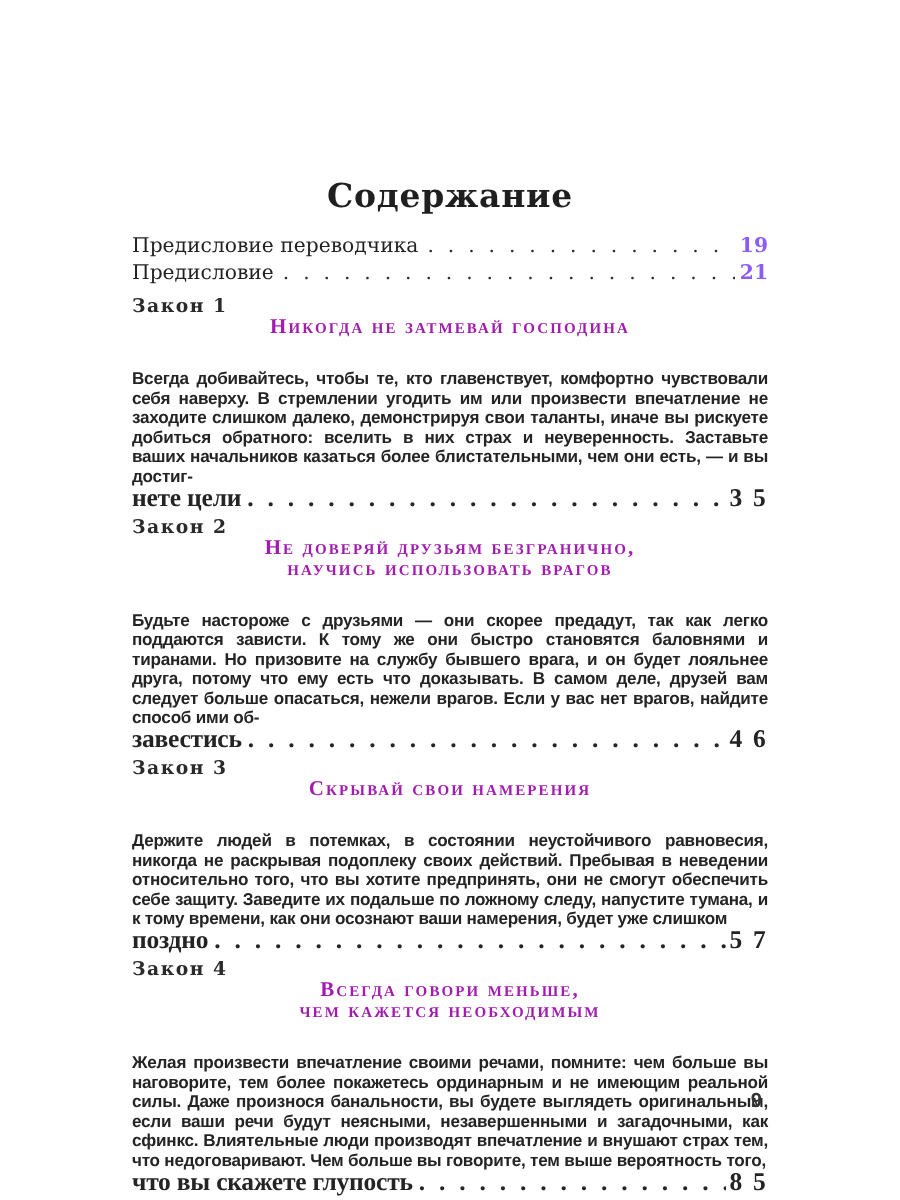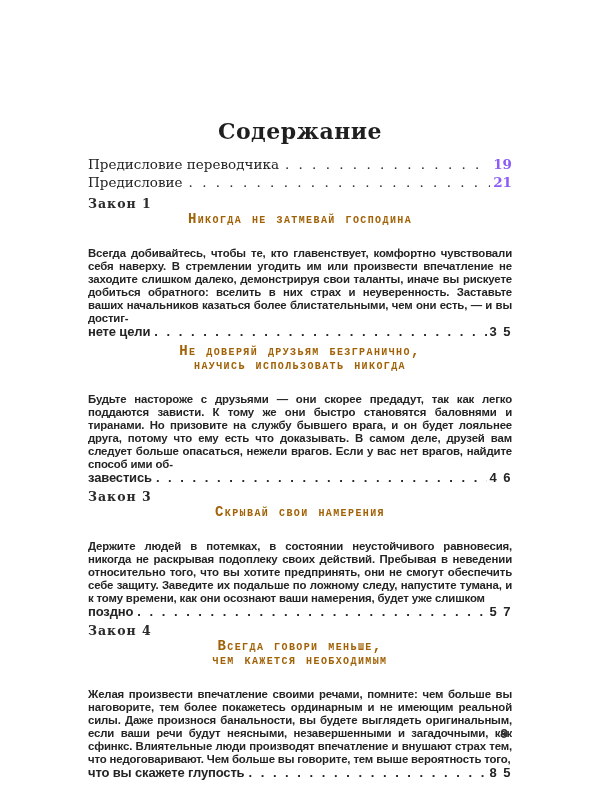--- a/index.html
+++ b/index.html
@@ -62,45 +62,45 @@
     font-family: "DejaVu Serif", "Liberation Serif", serif;
     font-size: 12.5px;
     font-weight: 700;
     line-height: 13px;
     text-align: left;
     letter-spacing: 1px;
     color: #2a2a2a;
     margin-bottom: 2px;
   }
   .law-title-line {
-    font-family: Liberation Mono, monospace;
+    font-family: Liberation Serif, serif;
     font-variant: small-caps;
     font-size: 14px;
     font-weight: 600;
     line-height: 14px;
     text-align: center;
     letter-spacing: 1.4px;
-    color: #a16207;
+    color: #a21caf;
   }
   .law-title-line:empty { display: none; }
   .law-body {
     margin-top: 21px;
     font-family: "Liberation Sans", sans-serif;
     font-size: 11.4px;
     font-weight: 700;
     letter-spacing: -0.15px;
     line-height: 13px;
     text-align: justify;
     color: #242424;
   }
   .law-tail {
     display: flex;
     align-items: flex-start;
-    font-family: Liberation Sans, sans-serif;
-    font-size: 13px;
+    font-family: Liberation Serif, serif;
+    font-size: 17px;
     font-weight: 700;
     letter-spacing: -0.15px;
     line-height: 13px;
     color: #242424;
     white-space: nowrap;
   }
   .law-tail .dots {
     flex: 1;
     overflow: hidden;
     white-space: nowrap;
@@ -148,22 +148,23 @@
 
     <div class="law-body">Всегда добивайтесь, чтобы те, кто главенствует, комфортно чувствовали себя наверху. В стремлении угодить им или произвести впечатление не заходите слишком далеко, демонстрируя свои таланты, иначе вы рискуете добиться обратного: вселить в них страх и неуверенность. Заставьте ваших начальников казаться более блистательными, чем они есть, — и вы достиг-</div>
     <div class="law-tail">
       <span>нете цели</span>
       <span class="dots">. . . . . . . . . . . . . . . . . . . . . . . . . . . . . . . . . . . . . . . . . . . . . . . . . . . . . . . . . . . . . . . . . . . . . . . . . . . . . . . . . . . . . . . . . . . . . . . . . . . . . . . . . . . . . . . . . . . . . . . . </span>
       <span class="law-num">3 5</span>
     </div>
   </div>
 
   <div class="law">
+    <div class="law-label">Закон 2</div>
     <div class="law-title-line">Не доверяй друзьям безгранично,</div>
-    <div class="law-title-line">научись использовать никогда</div>
+    <div class="law-title-line">научись использовать врагов</div>
     <div class="law-body">Будьте настороже с друзьями — они скорее предадут, так как легко поддаются зависти. К тому же они быстро становятся баловнями и тиранами. Но призовите на службу бывшего врага, и он будет лояльнее друга, потому что ему есть что доказывать. В самом деле, друзей вам следует больше опасаться, нежели врагов. Если у вас нет врагов, найдите способ ими об-</div>
     <div class="law-tail">
       <span>завестись</span>
       <span class="dots">. . . . . . . . . . . . . . . . . . . . . . . . . . . . . . . . . . . . . . . . . . . . . . . . . . . . . . . . . . . . . . . . . . . . . . . . . . . . . . . . . . . . . . . . . . . . . . . . . . . . . . . . . . . . . . . . . . . . . . . . </span>
       <span class="law-num">4 6</span>
     </div>
   </div>
 
   <div class="law">
     <div class="law-label">Закон 3</div>

